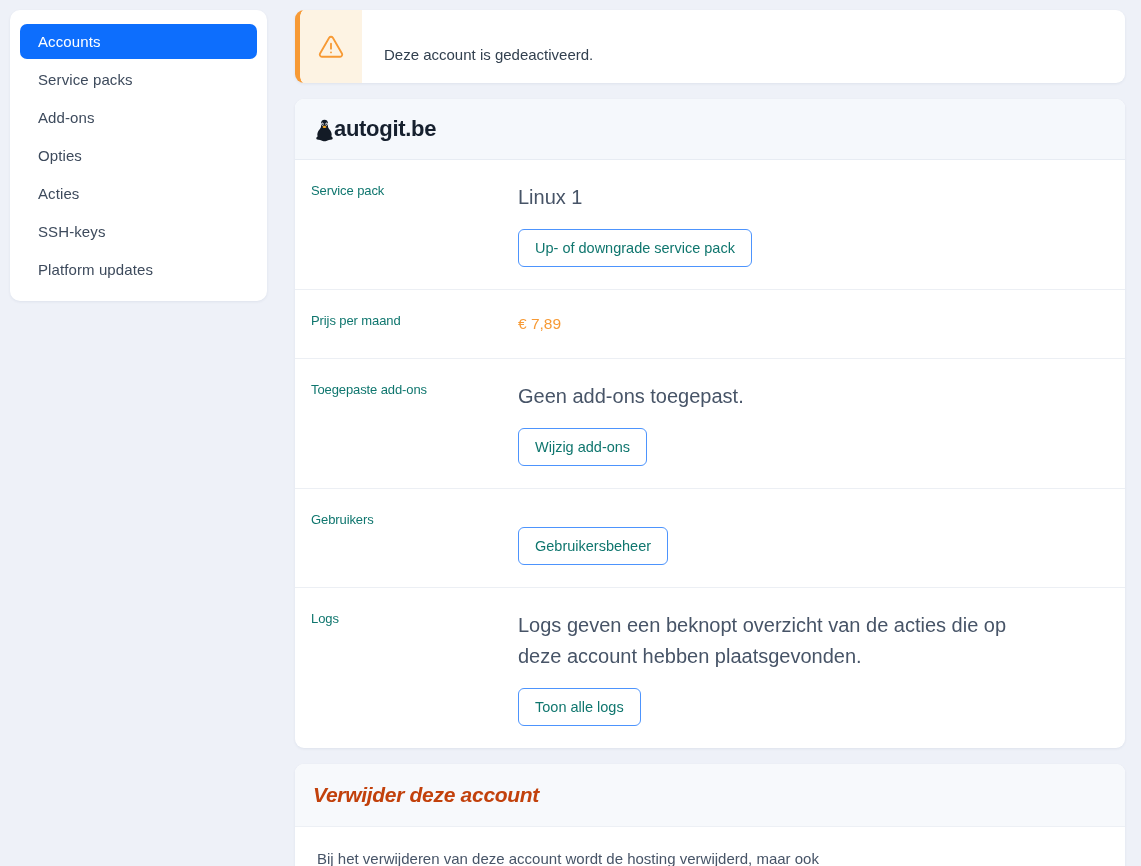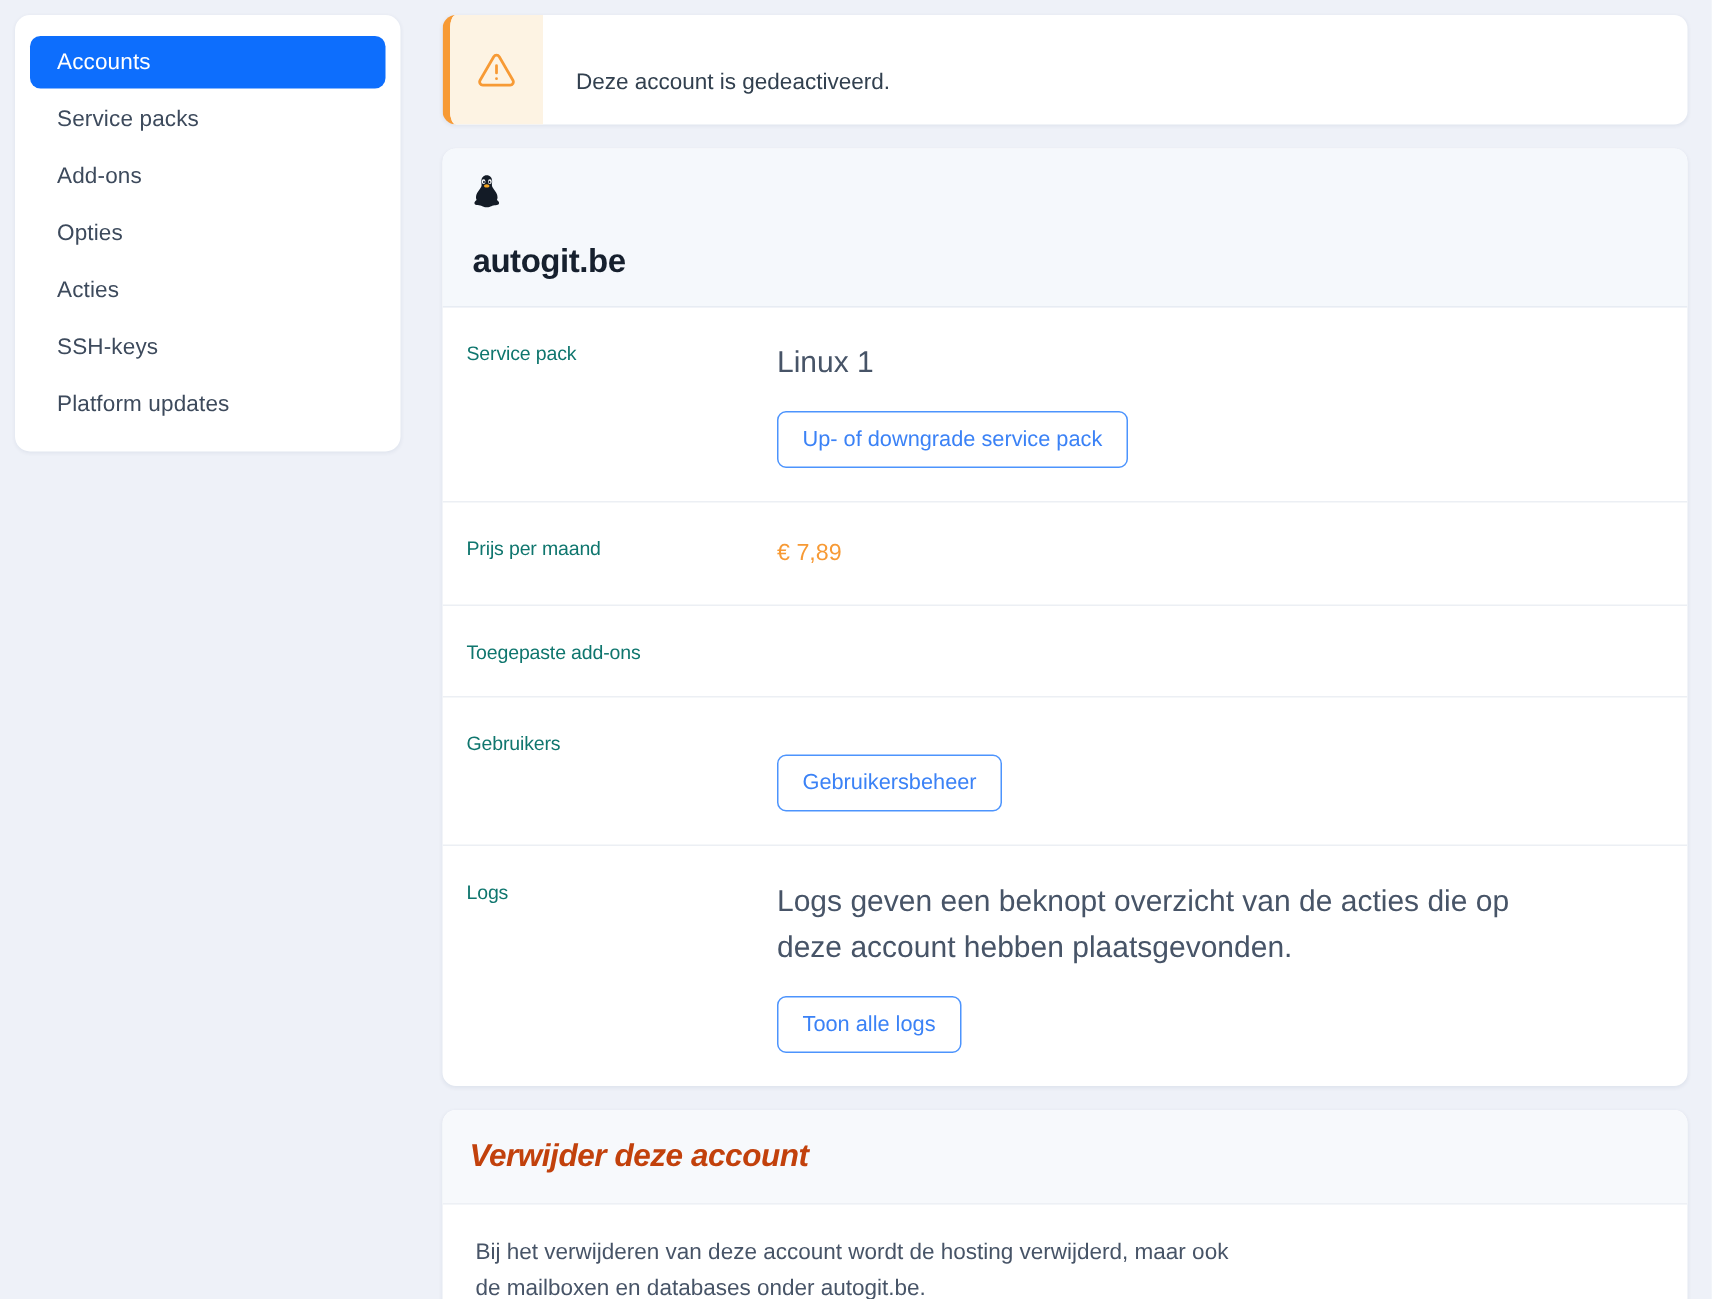--- a/index.html
+++ b/index.html
@@ -106,23 +106,22 @@
     white-space: nowrap;
   }
 
   
   .acct-card { margin-bottom: 16px; }
   .acct-head {
     background: #f5f8fc;
     border-bottom: 1px solid #e7ecf3;
     padding: 17px 20px;
     display: flex;
-    align-items: flex-start;
-    gap: 22px;
-    flex-direction: column;
+    align-items: flex-end;
+    gap: 0;
   }
   .acct-title {
     font-size: 22px;
     font-weight: bold;
     color: #16202e;
     letter-spacing: -.3px;
   }
 
   .row {
     display: flex;
@@ -145,21 +144,21 @@
     color: #475467;
     line-height: 1.55;
     max-width: 510px;
   }
   .row-value.price { color: #f79a35; font-size: 15.5px; }
 
   .btn-outline {
     display: inline-block;
     margin-top: 16px;
     background: #ffffff;
-    color: #3b82f6;
+    color: #0f766e;
     border: 1px solid #4d94fd;
     border-radius: 6px;
     font-family: inherit;
     font-size: 14.5px;
     padding: 10px 16px;
     cursor: pointer;
     white-space: nowrap;
   }
 
   
@@ -264,20 +263,24 @@
 
       <div class="row">
         <div class="row-label">Prijs per maand</div>
         <div class="row-content">
           <div class="row-value price">€ 7,89</div>
         </div>
       </div>
 
       <div class="row">
         <div class="row-label">Toegepaste add-ons</div>
+        <div class="row-content">
+          <div class="row-value">Geen add-ons toegepast.</div>
+          <button class="btn-outline">Wijzig add-ons</button>
+        </div>
       </div>
 
       <div class="row">
         <div class="row-label">Gebruikers</div>
         <div class="row-content">
           <button class="btn-outline">Gebruikersbeheer</button>
         </div>
       </div>
 
       <div class="row">

